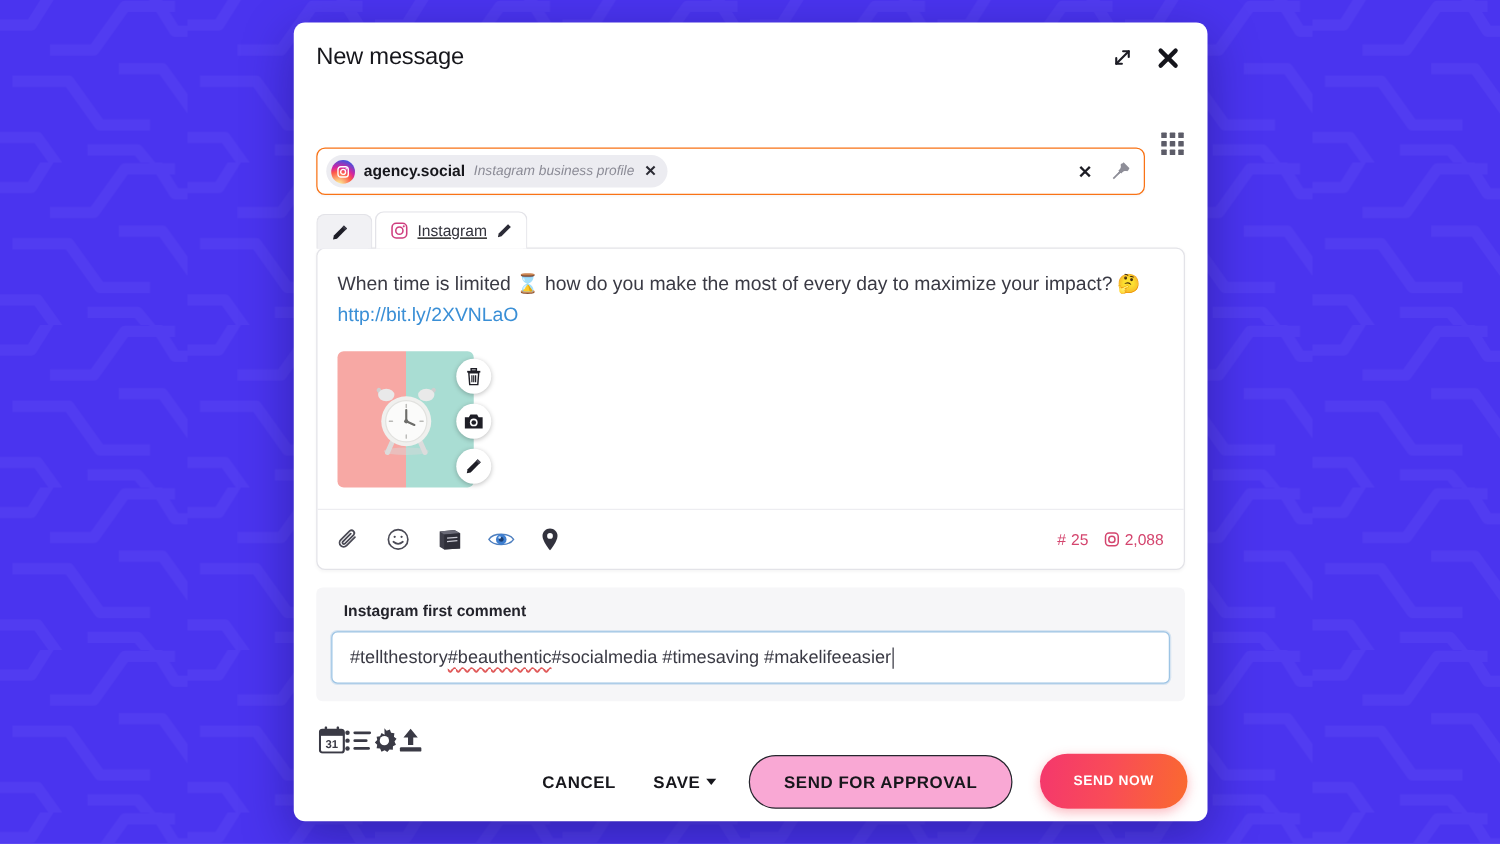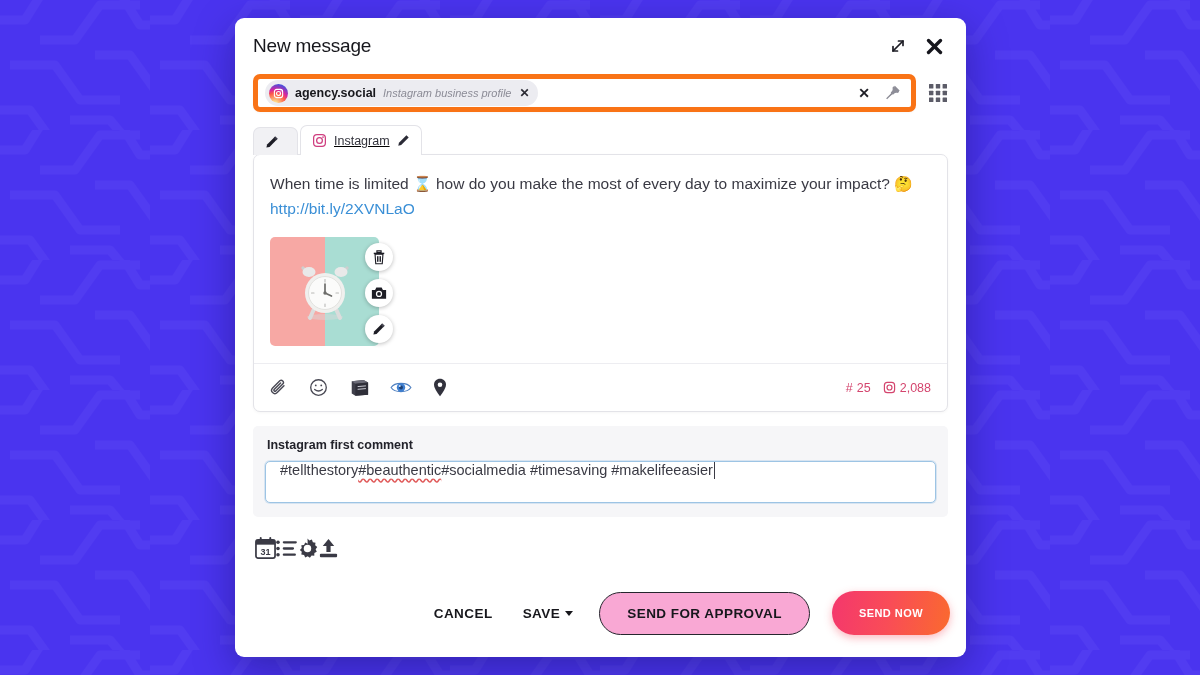--- a/index.html
+++ b/index.html
@@ -76,26 +76,27 @@
   .profile-row {
     padding: 0 18px;
     display: flex;
     align-items: center;
     gap: 12px;
   }
   .profile-field {
     flex: 1;
     height: 38px;
     background: #ffffff;
-    border: 5px solid #f97316;
+    border: 1px solid #f97316;
     border-radius: 7px;
     display: flex;
     align-items: center;
     padding: 0 8px 0 7px;
     box-shadow: 0 1px 2px rgba(0,0,0,.03);
+    margin-top: 44px;
   }
   .chip {
     display: inline-flex;
     align-items: center;
     gap: 7px;
     height: 26px;
     padding: 0 8px 0 4px;
     background: #ececf1;
     border-radius: 13px;
     cursor: pointer;
@@ -272,36 +273,36 @@
     margin: 14px 18px 0 18px;
     background: #f6f6f8;
     border-radius: 5px;
     padding: 12px 12px 14px 12px;
   }
   .comment-label {
     font-size: 12.5px;
     font-weight: bold;
     color: #23232b;
     margin-bottom: 9px;
-    margin-left: 2px;
+    margin-left: 10px;
   }
   .comment-input {
     width: 100%;
     height: 42px;
     border: 1px solid #9dc4e4;
     border-radius: 5px;
     background: #fff;
     padding: 0 14px;
     font-size: 14.5px;
     color: #3a3a44;
     font-family: "Liberation Sans", sans-serif;
     outline: none;
     box-shadow: 0 0 0 1px rgba(157,196,228,.35);
     display: flex;
-    align-items: flex-start;
+    align-items: center;
     position: relative;
   }
   .spell-error {
     text-decoration: underline wavy #e05a5a;
     text-underline-offset: 3px;
   }
   .caret {
     display: inline-block;
     width: 1px;
     height: 17px;

